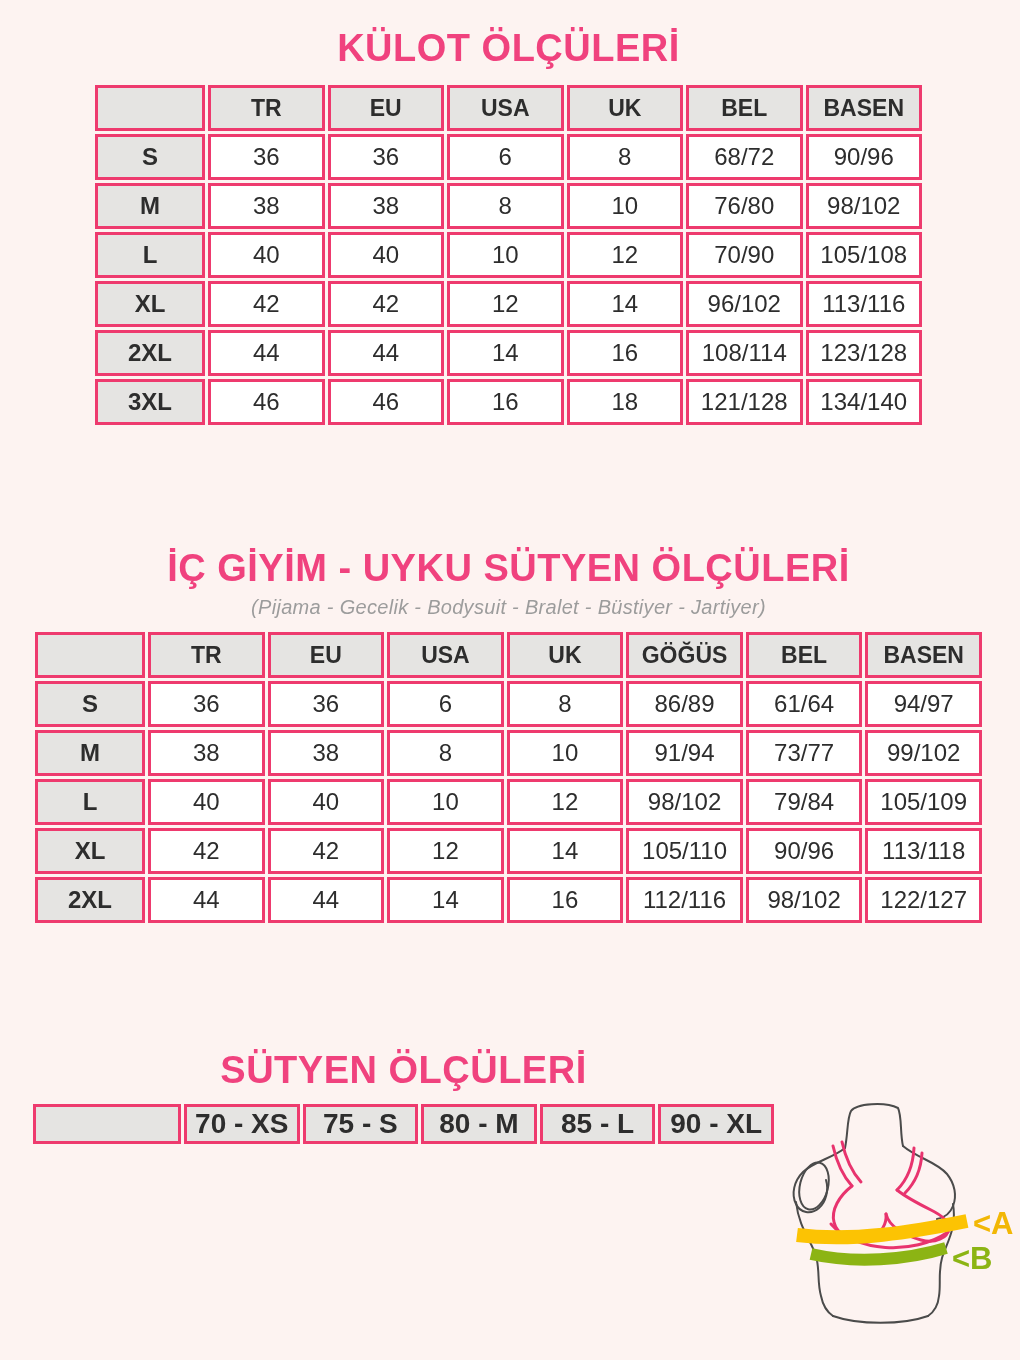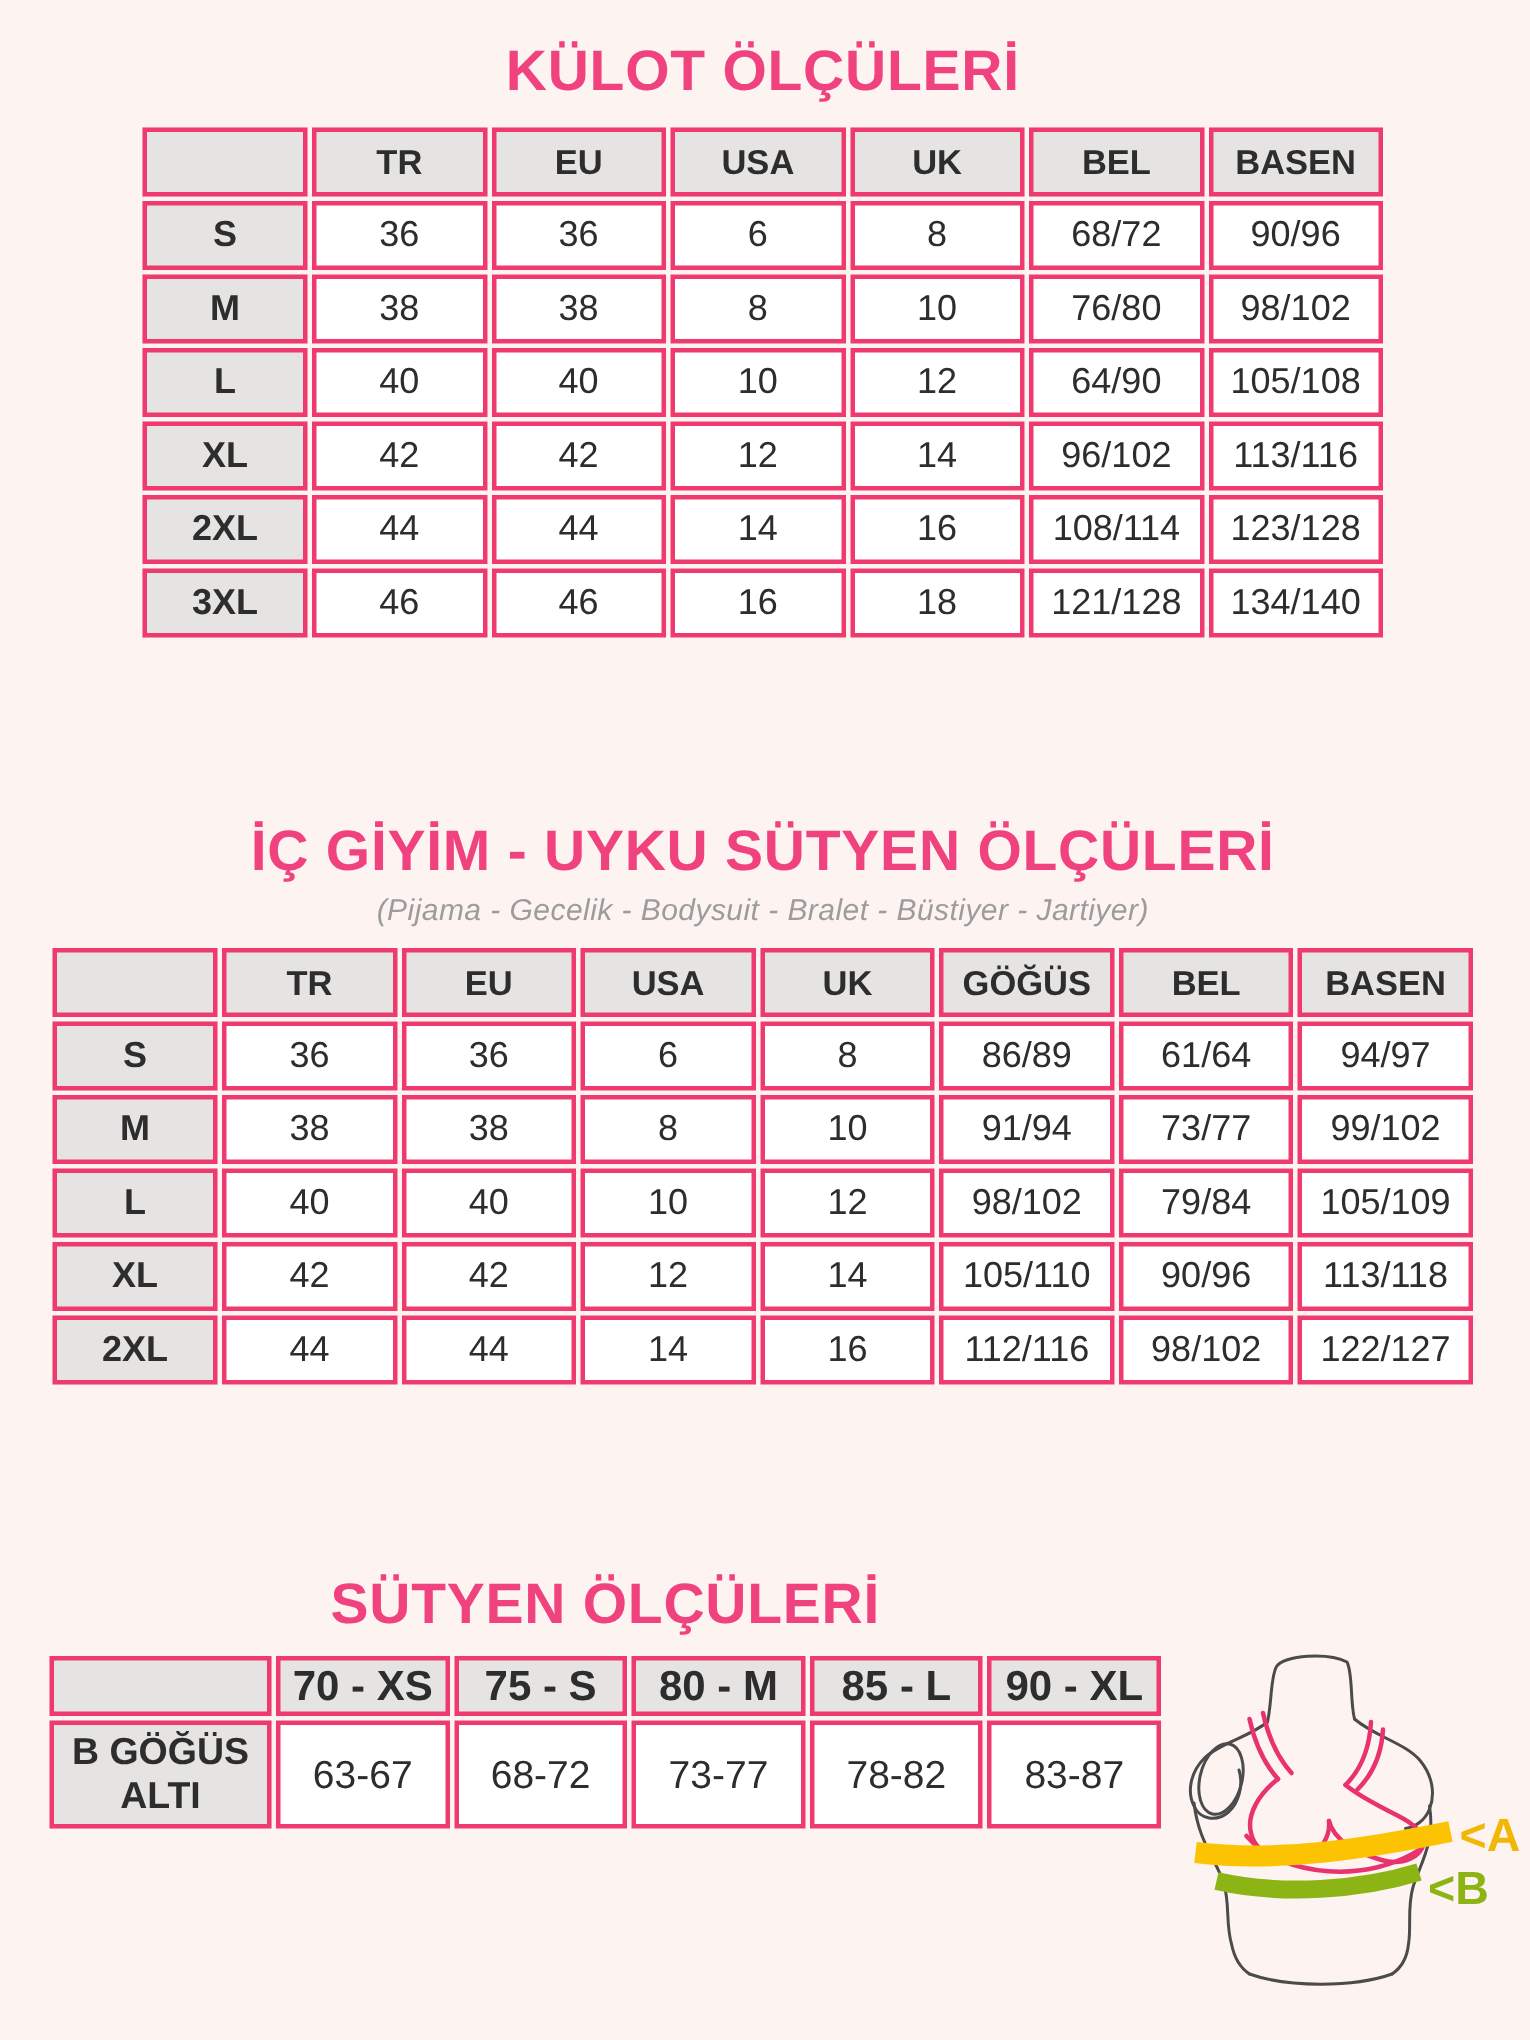--- a/index.html
+++ b/index.html
@@ -105,21 +105,21 @@
             <td>10</td>
             <td>76/80</td>
             <td>98/102</td>
           </tr>
           <tr>
             <th class="labelcol">L</th>
             <td>40</td>
             <td>40</td>
             <td>10</td>
             <td>12</td>
-            <td>64/90</td>
+            <td>70/90</td>
             <td>105/108</td>
           </tr>
           <tr>
             <th class="labelcol">XL</th>
             <td>42</td>
             <td>42</td>
             <td>12</td>
             <td>14</td>
             <td>96/102</td>
             <td>113/116</td>
@@ -224,28 +224,20 @@
           <tr>
             <th class="labelcol"></th>
             <th>70 - XS</th>
             <th>75 - S</th>
             <th>80 - M</th>
             <th>85 - L</th>
             <th>90 - XL</th>
           </tr>
         </thead>
         <tbody>
-          <tr>
-            <th class="labelcol">B GÖĞÜS ALTI</th>
-            <td>63-67</td>
-            <td>68-72</td>
-            <td>73-77</td>
-            <td>78-82</td>
-            <td>83-87</td>
-          </tr>
         </tbody>
       </table>
   </section>
 
   <svg id="mannequin" viewBox="0 0 232 272" aria-hidden="true">
 
     <g>
       <path class="torso" d="M 62 66 C 65 52 64 36 68 29 A 26 9 0 0 1 115 26 C 119 34 117 52 120 64"></path>
       <path class="torso" d="M 120 64 C 134 76 154 80 164 92 C 172 102 174 114 170 124 C 167 132 160 136 154 137"></path>
       <path class="torso" d="M 170 122 C 174 146 164 160 159 176 C 155 190 158 202 156 214 C 155 224 151 230 145 234"></path>

